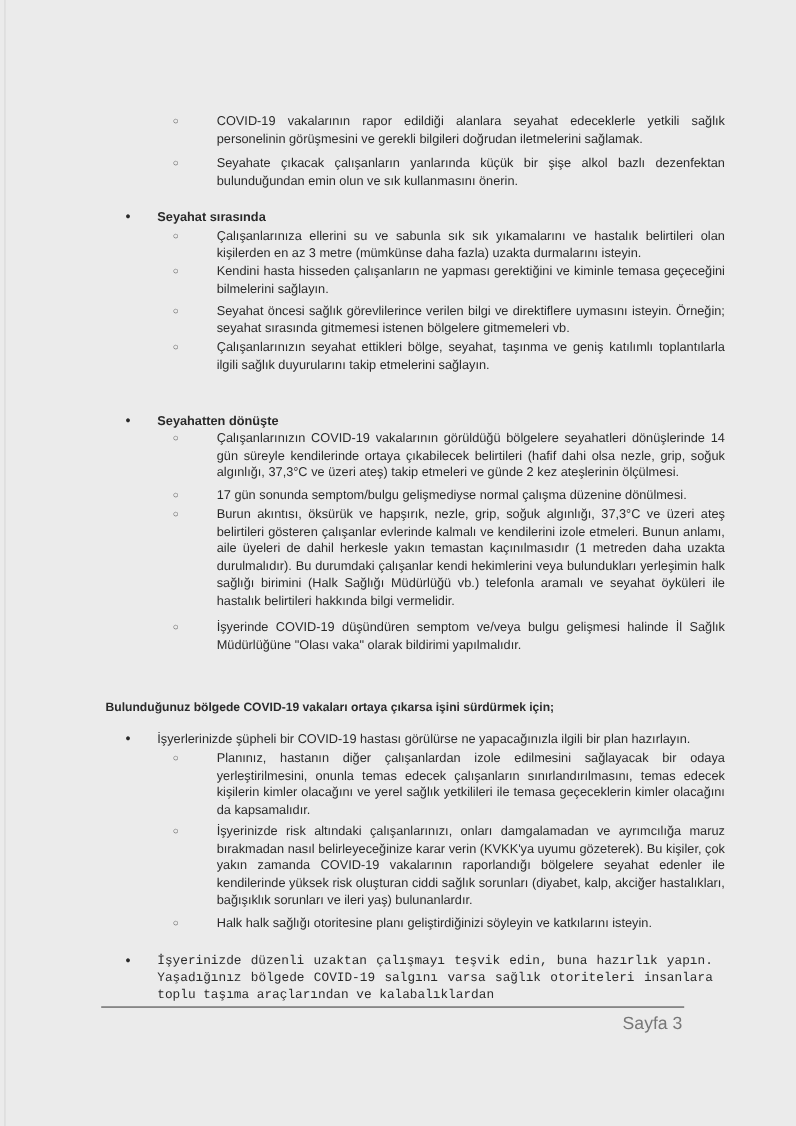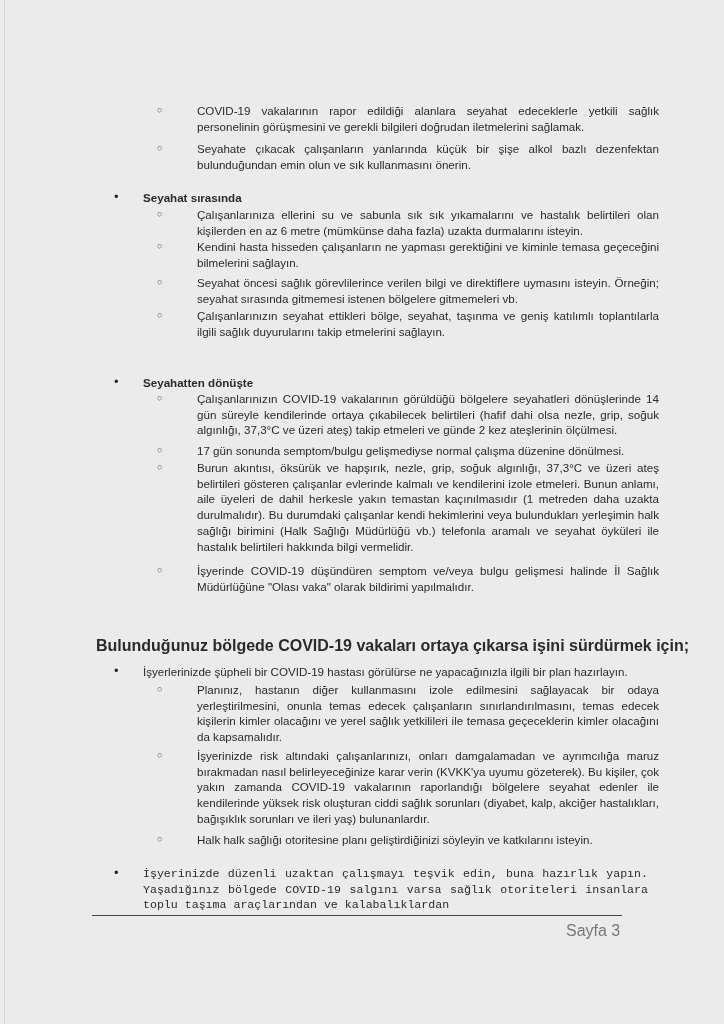--- a/index.html
+++ b/index.html
@@ -18,21 +18,21 @@
     position: absolute; left: 4px; top: 0; width: 1px; height: 1024px; background: #d8d8d8;
   }
   .blk { position: absolute; font-size: 11.6px; line-height: 15.7px; }
   .sub { left: 157px; }
   .sub .mk { position: absolute; left: 0; top: 0; font-size: 9px; color: #555; }
   .sub .tx { position: absolute; left: 40px; width: 462px; text-align: justify; text-align-last: left; }
   .bul { left: 114px; }
   .bul .mk { position: absolute; left: 0; top: -1px; font-size: 13px; }
   .bul .tx { position: absolute; left: 29px; width: 505px; }
   .bold { font-weight: bold; }
-  .heading { position: absolute; left: 96px; top: 637px; font-size: 16px; font-weight: bold; }
+  .heading { position: absolute; left: 96px; top: 637px; font-size: 11px; font-weight: bold; }
   .wide .tx { width: 505px; text-align: justify; text-align-last: left; font-family: Liberation Mono, monospace; }
   .footer-line { position: absolute; left: 92px; top: 915px; width: 530px; height: 1px; background: #444; }
   .footer-text { position: absolute; left: 566px; top: 922px; font-size: 16px; color: #777; }
 </style>
 </head>
 <body>
 
 <div class="page">
   <div class="edge"></div>
 
@@ -44,21 +44,21 @@
     <span class="mk">○</span>
     <span class="tx">Seyahate çıkacak çalışanların yanlarında küçük bir şişe alkol bazlı dezenfektan bulunduğundan emin olun ve sık kullanmasını önerin.</span>
   </div>
 
   <div class="blk bul" style="top:190px;">
     <span class="mk">•</span>
     <span class="tx bold">Seyahat sırasında</span>
   </div>
   <div class="blk sub" style="top:207px;">
     <span class="mk">○</span>
-    <span class="tx">Çalışanlarınıza ellerini su ve sabunla sık sık yıkamalarını ve hastalık belirtileri olan kişilerden en az 6 metre (mümkünse daha fazla) uzakta durmalarını isteyin.</span>
+    <span class="tx">Çalışanlarınıza ellerini su ve sabunla sık sık yıkamalarını ve hastalık belirtileri olan kişilerden en az 3 metre (mümkünse daha fazla) uzakta durmalarını isteyin.</span>
   </div>
   <div class="blk sub" style="top:239px;">
     <span class="mk">○</span>
     <span class="tx">Kendini hasta hisseden çalışanların ne yapması gerektiğini ve kiminle temasa geçeceğini bilmelerini sağlayın.</span>
   </div>
   <div class="blk sub" style="top:275px;">
     <span class="mk">○</span>
     <span class="tx">Seyahat öncesi sağlık görevlilerince verilen bilgi ve direktiflere uymasını isteyin. Örneğin; seyahat sırasında gitmemesi istenen bölgelere gitmemeleri vb.</span>
   </div>
   <div class="blk sub" style="top:308px;">
@@ -88,21 +88,21 @@
   </div>
 
   <div class="heading">Bulunduğunuz bölgede COVID-19 vakaları ortaya çıkarsa işini sürdürmek için;</div>
 
   <div class="blk bul" style="top:664px;">
     <span class="mk">•</span>
     <span class="tx">İşyerlerinizde şüpheli bir COVID-19 hastası görülürse ne yapacağınızla ilgili bir plan hazırlayın.</span>
   </div>
   <div class="blk sub" style="top:682px;">
     <span class="mk">○</span>
-    <span class="tx">Planınız, hastanın diğer kullanmasını izole edilmesini sağlayacak bir odaya yerleştirilmesini, onunla temas edecek çalışanların sınırlandırılmasını, temas edecek kişilerin kimler olacağını ve yerel sağlık yetkilileri ile temasa geçeceklerin kimler olacağını da kapsamalıdır.</span>
+    <span class="tx">Planınız, hastanın diğer çalışanlardan izole edilmesini sağlayacak bir odaya yerleştirilmesini, onunla temas edecek çalışanların sınırlandırılmasını, temas edecek kişilerin kimler olacağını ve yerel sağlık yetkilileri ile temasa geçeceklerin kimler olacağını da kapsamalıdır.</span>
   </div>
   <div class="blk sub" style="top:748px;">
     <span class="mk">○</span>
     <span class="tx">İşyerinizde risk altındaki çalışanlarınızı, onları damgalamadan ve ayrımcılığa maruz bırakmadan nasıl belirleyeceğinize karar verin (KVKK'ya uyumu gözeterek). Bu kişiler, çok yakın zamanda COVID-19 vakalarının raporlandığı bölgelere seyahat edenler ile kendilerinde yüksek risk oluşturan ciddi sağlık sorunları (diyabet, kalp, akciğer hastalıkları, bağışıklık sorunları ve ileri yaş) bulunanlardır.</span>
   </div>
   <div class="blk sub" style="top:832px;">
     <span class="mk">○</span>
     <span class="tx">Halk halk sağlığı otoritesine planı geliştirdiğinizi söyleyin ve katkılarını isteyin.</span>
   </div>
 

